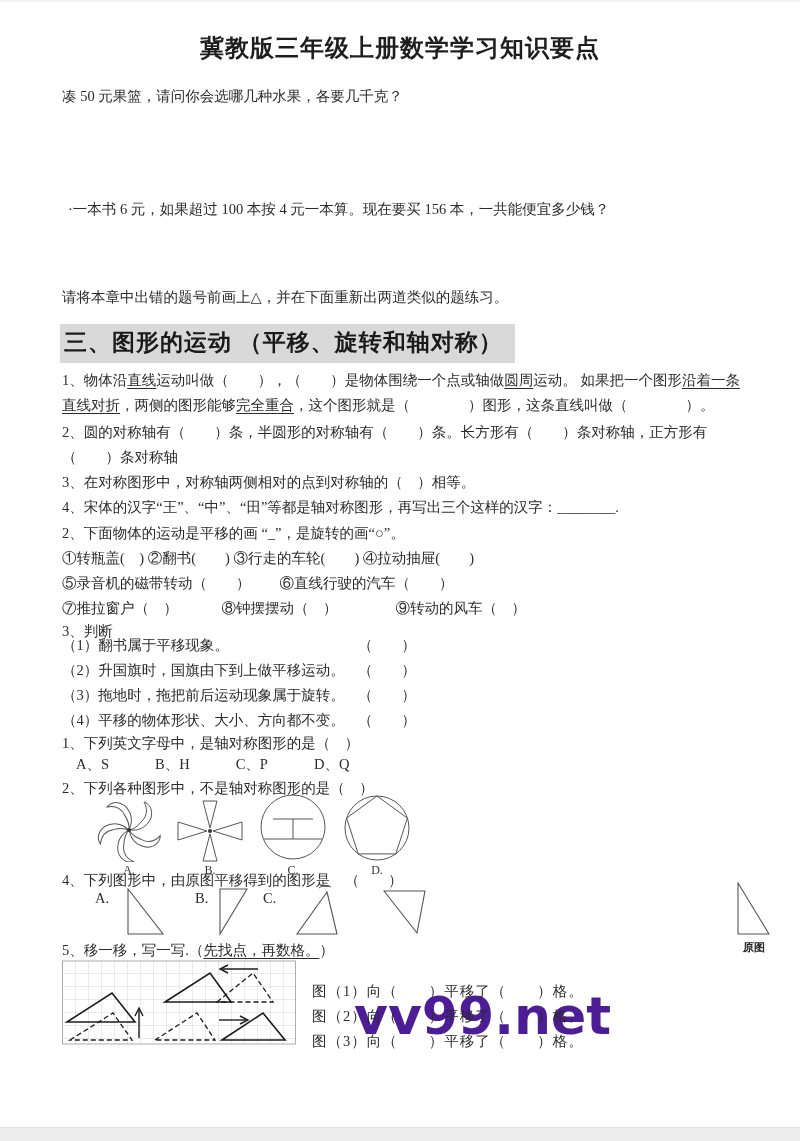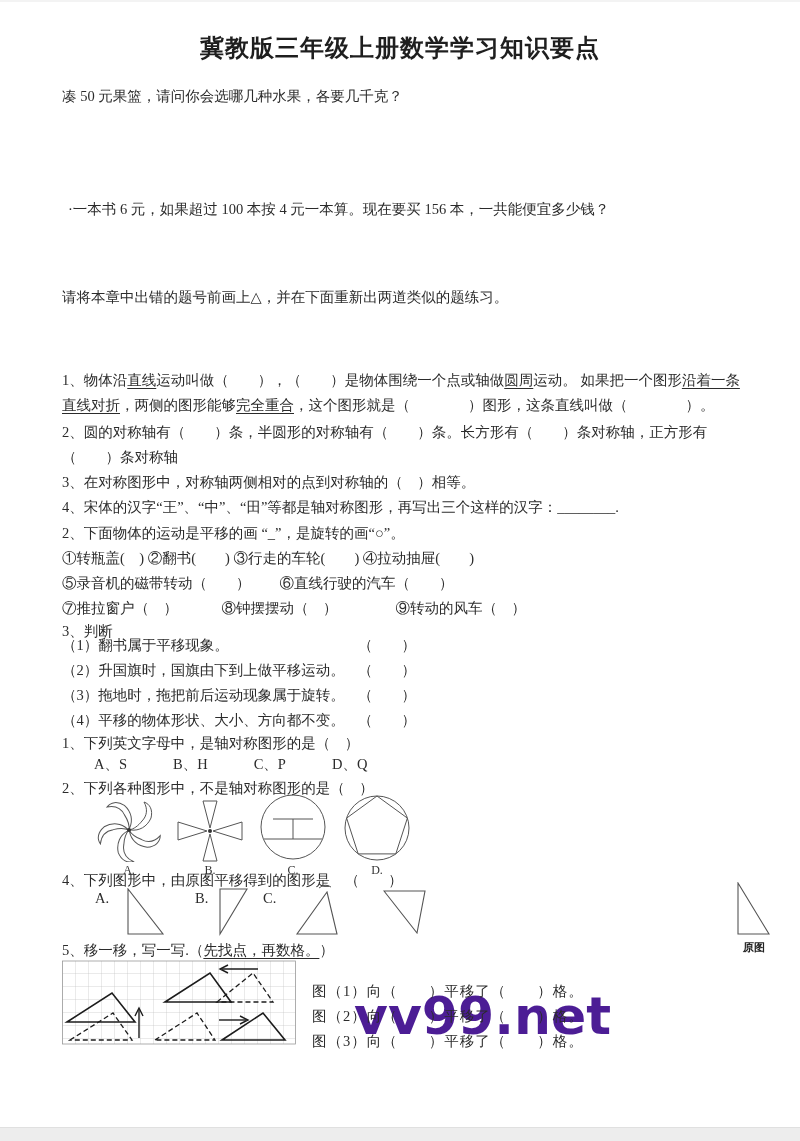--- a/index.html
+++ b/index.html
@@ -32,20 +32,23 @@
 
 <div class="page">
   <div class="top-edge"></div>
 
   <div class="abs doc-title" style="top:32px;left:0;">冀教版三年级上册数学学习知识要点</div>
 
   <div class="abs body-text wide" style="top:84px;left:62px;">凑 50 元果篮，请问你会选哪几种水果，各要几千克？</div>
   <div class="abs body-text wide" style="top:197px;left:68px;">·一本书 6 元，如果超过 100 本按 4 元一本算。现在要买 156 本，一共能便宜多少钱？</div>
   <div class="abs body-text wide" style="top:285px;left:62px;">请将本章中出错的题号前画上△，并在下面重新出两道类似的题练习。</div>
 
+  <div class="abs" style="top:324px;left:60px;">
+    <span class="section-heading">三、图形的运动 （平移、旋转和轴对称）</span>
+  </div>
 
   <div class="abs body-text wide" style="top:368px;left:62px;"><span>1、物体沿</span><span class="u">直线</span><span>运动叫做（　　），（　　）是物体围绕一个点或轴做</span><span class="u">圆周</span><span>运动。 如果把一个图形</span><span class="u">沿着一条直线对折</span><span>，两侧的图形能够</span><span class="u">完全重合</span><span>，这个图形就是（　　　　）图形，这条直线叫做（　　　　）。</span></div>
   <div class="abs body-text wide" style="top:420px;left:62px;">2、圆的对称轴有（　　）条，半圆形的对称轴有（　　）条。长方形有（　　）条对称轴，正方形有（　　）条对称轴</div>
   <div class="abs body-text wide" style="top:470px;left:62px;">3、在对称图形中，对称轴两侧相对的点到对称轴的（　）相等。</div>
   <div class="abs body-text wide" style="top:495px;left:62px;">4、宋体的汉字“王”、“中”、“田”等都是轴对称图形，再写出三个这样的汉字：________.</div>
 
   <div class="abs body-text wide" style="top:521px;left:62px;">2、下面物体的运动是平移的画 “_”，是旋转的画“○”。</div>
   <div class="abs body-text wide" style="top:546px;left:62px;">①转瓶盖(　) ②翻书(　　) ③行走的车轮(　　) ④拉动抽屉(　　)</div>
   <div class="abs body-text wide" style="top:596px;left:62px;">⑦推拉窗户（　）　　　⑧钟摆摆动（　）　　　　⑨转动的风车（　）</div>
   <div class="abs body-text wide" style="top:571px;left:62px;">⑤录音机的磁带转动（　　）　　⑥直线行驶的汽车（　　）</div>
@@ -63,21 +66,21 @@
   <div class="judge-row" style="top:683px;">
     <span>（3）拖地时，拖把前后运动现象属于旋转。</span>
     <span class="judge-bracket">（　　）</span>
   </div>
   <div class="judge-row" style="top:708px;">
     <span>（4）平移的物体形状、大小、方向都不变。</span>
     <span class="judge-bracket">（　　）</span>
   </div>
 
   <div class="abs body-text wide" style="top:731px;left:62px;">1、下列英文字母中，是轴对称图形的是（　）</div>
-  <div class="abs opts" style="top:755px;left:94px;">
+  <div class="abs opts" style="top:755px;left:76px;">
     <span>A、S</span>
     <span>B、H</span>
     <span>C、P</span>
     <span>D、Q</span>
   </div>
   <div class="abs body-text wide" style="top:776px;left:62px;">2、下列各种图形中，不是轴对称图形的是（　）</div>
 
   <div class="abs shape-row" style="top:794px;left:96px;">
     <div class="shape-cell">
       <svg width="66" height="62" viewBox="0 0 66 62">

